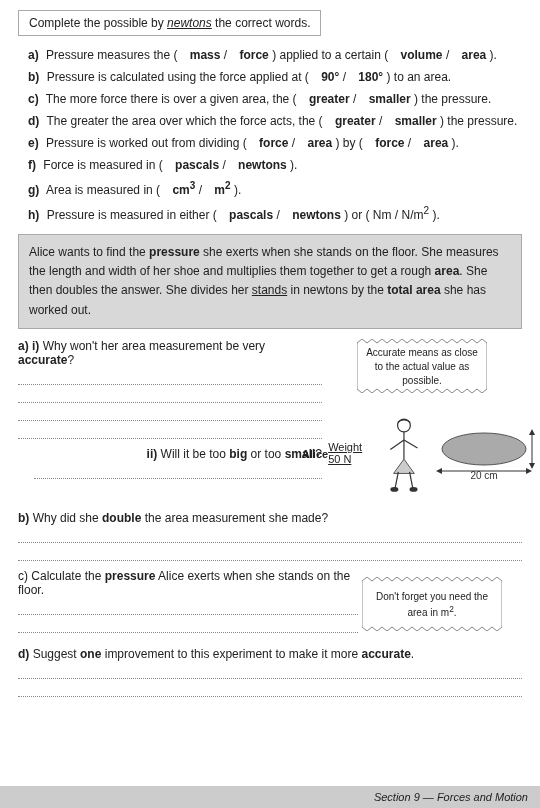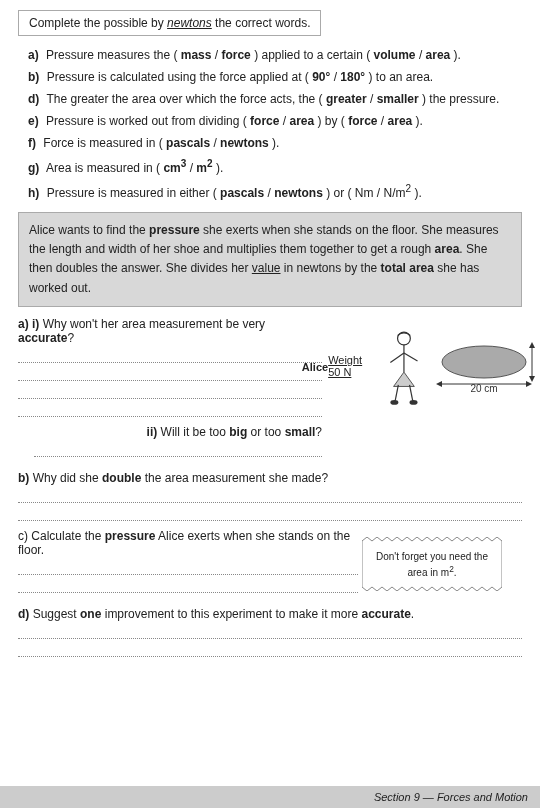--- a/index.html
+++ b/index.html
@@ -45,20 +45,21 @@
       padding-left: 10px;
     }
 
     .questions-list li .label {
       font-weight: bold;
       margin-right: 4px;
     }
 
     .choice {
       font-weight: bold;
+      margin-left: 9px;
     }
 
     .scenario-box {
       background: #d8d8d8;
       border: 1px solid #aaa;
       padding: 8px 10px;
       margin: 10px 0;
       font-size: 12px;
       line-height: 1.6;
     }
@@ -185,20 +186,24 @@
     <li>
       <span class="label">a)</span>
       Pressure measures the ( <span class="choice">mass</span> / <span class="choice">force</span> ) applied to a certain ( <span class="choice">volume</span> / <span class="choice">area</span> ).
     </li>
 
     <li>
       <span class="label">b)</span>
       Pressure is calculated using the force applied at ( <span class="choice">90°</span> / <span class="choice">180°</span> ) to an area.
     </li>
 
+    <li>
+      <span class="label">c)</span>
+      The more force there is over a given area, the ( <span class="choice">greater</span> / <span class="choice">smaller</span> ) the pressure.
+    </li>
 
     <li>
       <span class="label">d)</span>
       The greater the area over which the force acts, the ( <span class="choice">greater</span> / <span class="choice">smaller</span> ) the pressure.
     </li>
 
     <li>
       <span class="label">e)</span>
       Pressure is worked out from dividing ( <span class="choice">force</span> / <span class="choice">area</span> ) by ( <span class="choice">force</span> / <span class="choice">area</span> ).
     </li>
@@ -214,21 +219,21 @@
     </li>
 
     <li>
       <span class="label">h)</span>
       Pressure is measured in either ( <span class="choice">pascals</span> / <span class="choice">newtons</span> ) or ( Nm / N/m<sup>2</sup> ).
     </li>
   </ul>
 
   
   <div class="scenario-box">
-    Alice wants to find the <strong>pressure</strong> she exerts when she stands on the floor.  She measures the length and width of her shoe and multiplies them together to get a rough <strong>area</strong>.  She then doubles the answer.  She divides her <u>value</u> in newtons by the <strong>total area</strong> she has worked out.
+    Alice wants to find the <strong>pressure</strong> she exerts when she stands on the floor.  She measures the length and width of her shoe and multiplies them together to get a rough <strong>area</strong>.  She then doubles the answer.  She divides her <u>stands</u> in newtons by the <strong>total area</strong> she has worked out.
   </div>
 
   
   <div class="two-col">
     <div class="left-col">
 
       <div class="answer-section">
         <span class="q-label">a)</span>
         <span class="sub-label bold"> i)</span>
         Why won't her area measurement be very <span class="bold">accurate</span>?
@@ -240,20 +245,35 @@
 
       <div class="answer-section sub-q">
         <span class="sub-label bold">ii)</span>
         Will it be too <span class="bold">big</span> or too <span class="bold">small</span>?
         <div class="dotted-line"></div>
       </div>
     </div>
 
     <div class="right-col">
 
+      <div style="position:relative; width:130px; margin-bottom:8px;">
+        <svg width="130" height="54" viewBox="0 0 130 54">
+
+          <polyline points="0,4 5,0 10,4 15,0 20,4 25,0 30,4 35,0 40,4 45,0 50,4 55,0 60,4 65,0 70,4 75,0 80,4 85,0 90,4 95,0 100,4 105,0 110,4 115,0 120,4 125,0 130,4" fill="none" stroke="#888" stroke-width="1"></polyline>
+
+          <polyline points="0,50 5,54 10,50 15,54 20,50 25,54 30,50 35,54 40,50 45,54 50,50 55,54 60,50 65,54 70,50 75,54 80,50 85,54 90,50 95,54 100,50 105,54 110,50 115,54 120,50 125,54 130,50" fill="none" stroke="#888" stroke-width="1"></polyline>
+
+          <line x1="0" y1="4" x2="0" y2="50" stroke="#888" stroke-width="1"></line>
+
+          <line x1="130" y1="4" x2="130" y2="50" stroke="#888" stroke-width="1"></line>
+        </svg>
+        <div style="position:absolute;top:4px;left:4px;right:4px;bottom:4px;display:flex;align-items:center;justify-content:center;">
+          <span style="font-size:10px;text-align:center;line-height:1.4;">Accurate means as close to the actual value as possible.</span>
+        </div>
+      </div>
 
       <div class="alice-figure">
         <span class="alice-label">Alice</span>
         <span class="alice-weight">Weight 50 N</span>
 
         <svg width="70" height="95" viewBox="0 0 70 95">
 
           <circle cx="35" cy="10" r="8" fill="none" stroke="#333" stroke-width="1.5"></circle>
 
           <path d="M27,6 Q35,0 43,6" fill="none" stroke="#333" stroke-width="1.5"></path>

